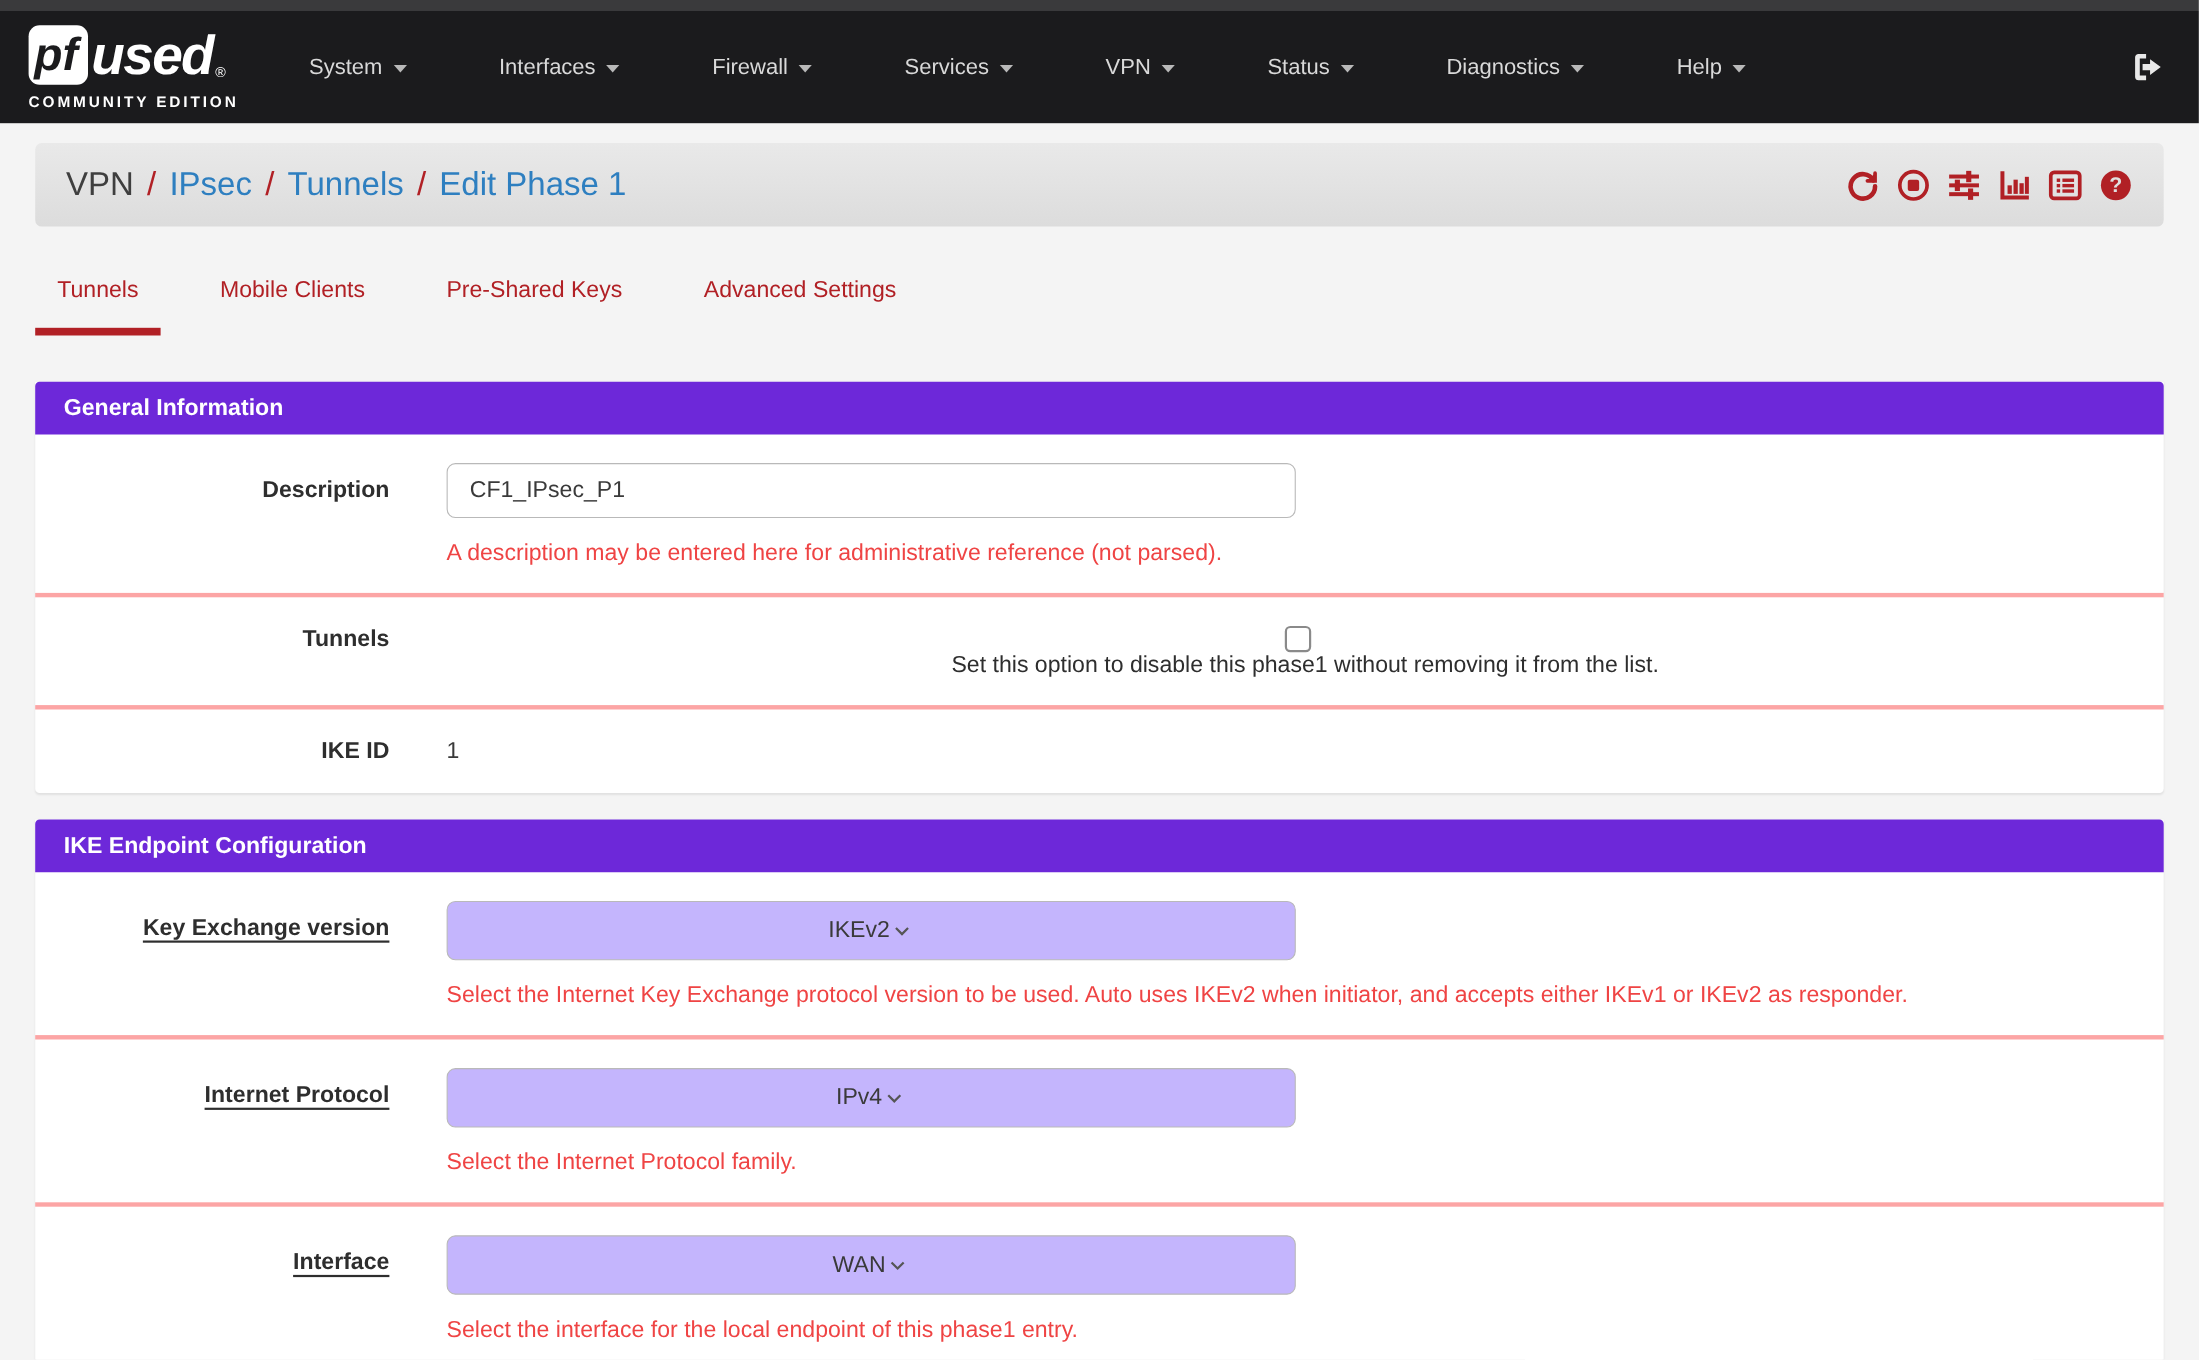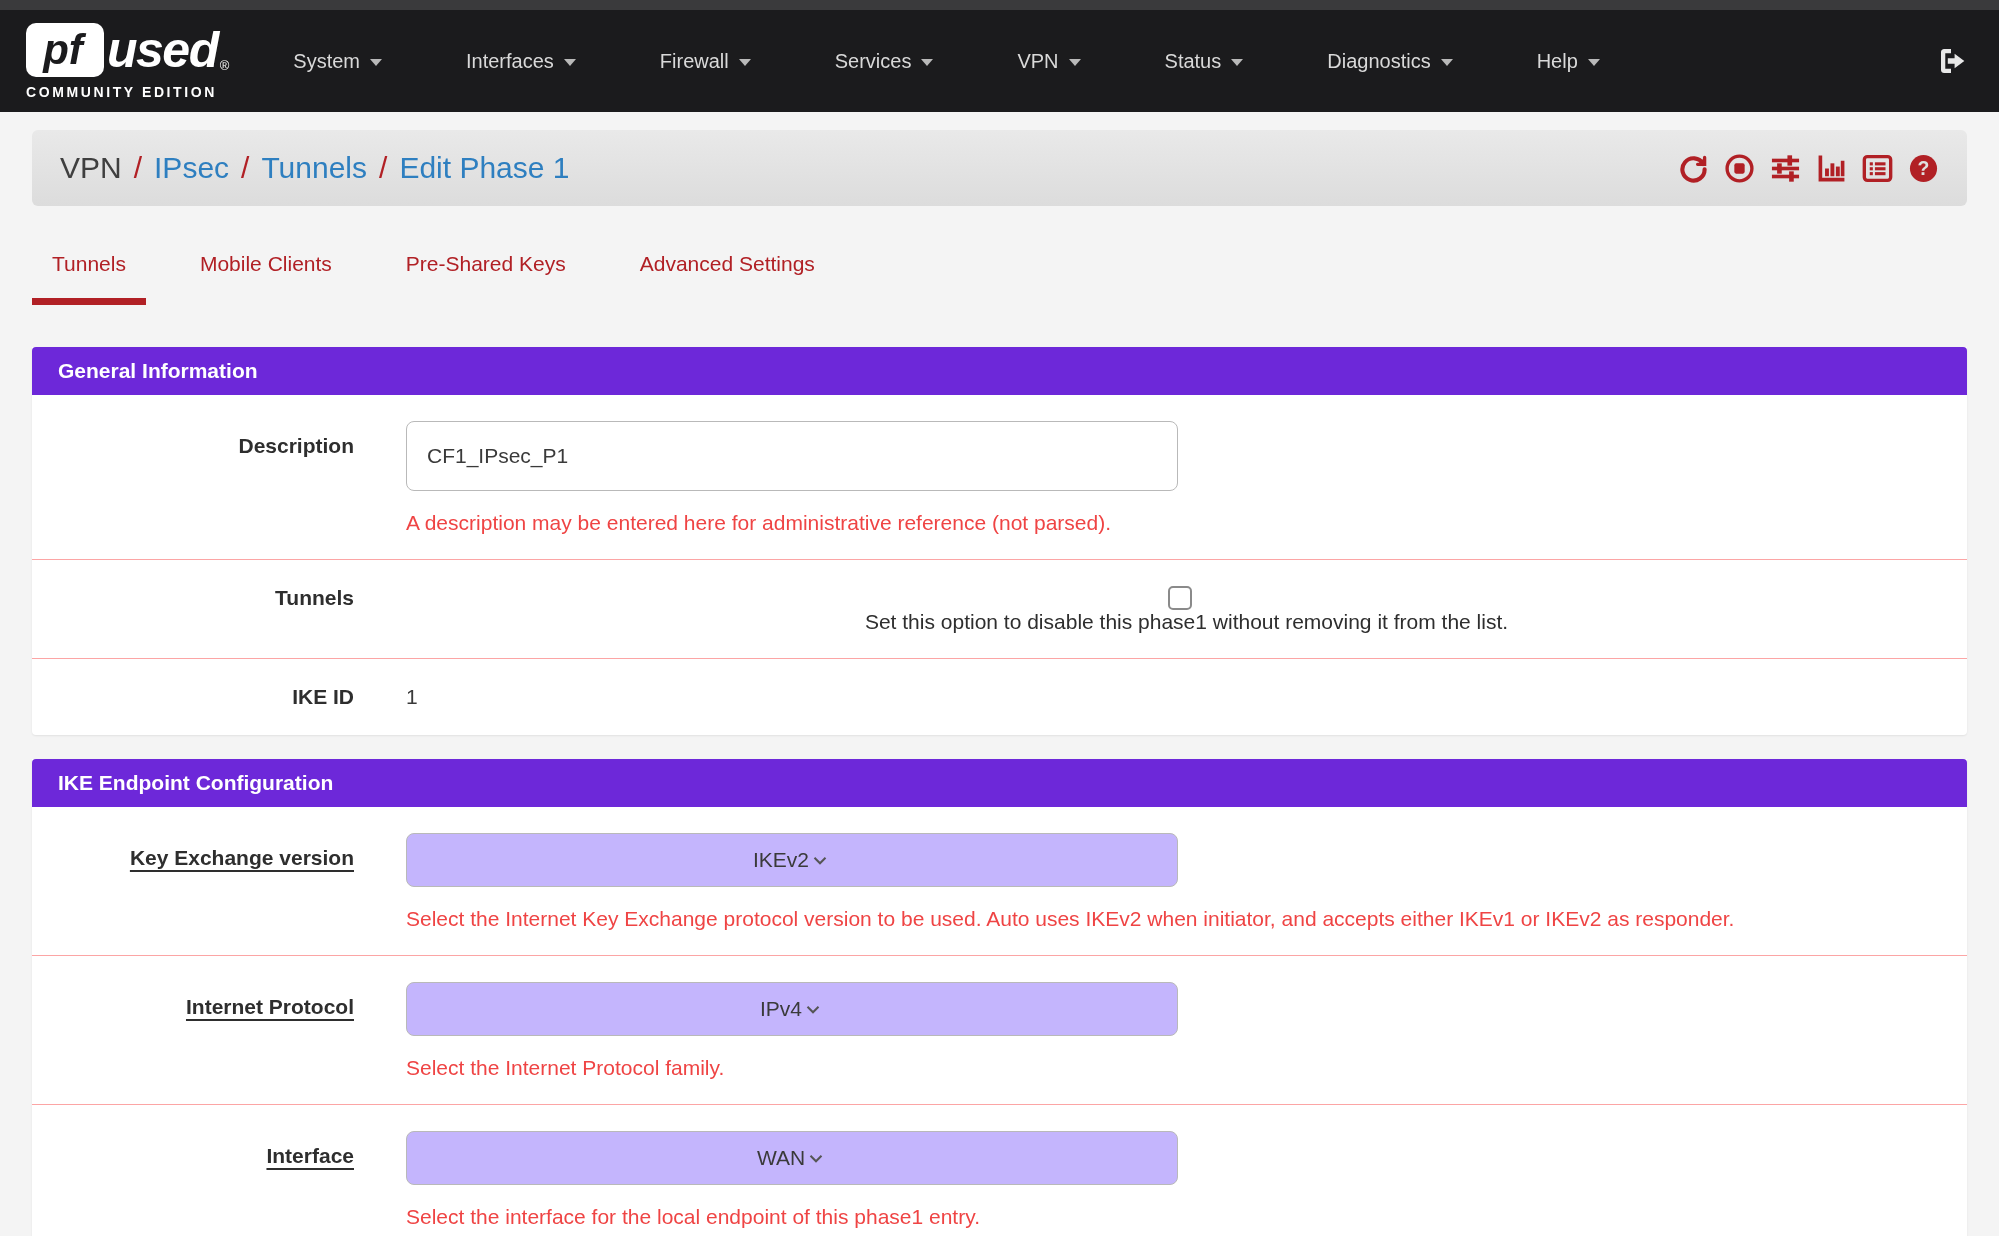--- a/index.html
+++ b/index.html
@@ -4,21 +4,21 @@
 <style>
   * { box-sizing: border-box; margin: 0; padding: 0; }
   html, body { width: 1999px; height: 1236px; overflow: hidden; }
   body { font-family: "Liberation Sans", sans-serif; background: #f4f4f4; }
 
   
   .top-strip { height: 10px; background: #3a3a3c; }
   .navbar { height: 102px; background: #1b1b1d; display: flex; align-items: center; padding: 0 30px 0 26px; }
   .logo { display: flex; flex-direction: column; cursor: pointer; }
   .logo-row { display: flex; align-items: center; }
-  .pf-box { width: 78px; height: 54px; background: #fff; border-radius: 10px; display: flex; align-items: center; justify-content: center; font-style: italic; font-weight: bold; font-size: 42px; color: #1b1b1d; padding-right: 4px; }
+  .pf-box { width: 54px; height: 54px; background: #fff; border-radius: 10px; display: flex; align-items: center; justify-content: center; font-style: italic; font-weight: bold; font-size: 42px; color: #1b1b1d; padding-right: 4px; }
   .sense { font-size: 50px; font-weight: bold; font-style: italic; color: #fff; letter-spacing: -1.5px; margin-left: 3px; line-height: 1; }
   .reg { color: #fff; font-size: 13px; align-self: flex-end; margin: 0 0 4px 2px; font-style: normal; }
   .logo-sub { color: #fff; font-size: 14px; letter-spacing: 2.6px; font-weight: bold; margin-top: 7px; white-space: nowrap; }
   .nav-menu { display: flex; margin-left: 64px; gap: 84px; }
   .nav-item { color: #d9d9d9; font-size: 20px; display: flex; align-items: center; cursor: pointer; white-space: nowrap; }
   .caret { display: inline-block; width: 0; height: 0; border-left: 6px solid transparent; border-right: 6px solid transparent; border-top: 7px solid #b9b9b9; margin-left: 10px; margin-top: 3px; }
   .signout { margin-left: auto; color: #e8e8e8; cursor: pointer; display: flex; align-items: center; }
   .signout svg { width: 32px; height: 32px; }
 
   
@@ -34,28 +34,28 @@
   
   .tabs { margin: 46px 32px 0; display: flex; }
   .tab { font-size: 21px; color: #b12025; padding: 0 20px 22px; margin-right: 34px; cursor: pointer; border-bottom: 7px solid transparent; white-space: nowrap; }
   .tab.active { border-bottom-color: #b12025; }
 
   
   .panel { margin: 0 32px; background: #fff; border-radius: 0 0 4px 4px; box-shadow: 0 1px 2px rgba(0,0,0,.08); }
   .panel-1 { margin-top: 42px; margin-bottom: 24px; }
   .panel-head { background: #6d28d9; color: #fff; font-weight: bold; font-size: 21px; padding: 12px 26px; border-radius: 4px 4px 0 0; }
   .panel-body { padding: 0 0 2px; }
-  .form-row { display: flex; padding: 26px 0 24px; border-bottom: 1px solid #fca5a5; }
+  .form-row { display: flex; padding: 26px 0 24px; border-bottom: 4px solid #fca5a5; }
   .form-row:last-child { border-bottom: none; }
   .lbl-cell { width: 322px; text-align: right; flex-shrink: 0; }
   .lbl { font-weight: bold; font-size: 21px; color: #2e2e2e; }
   .lbl.ul { text-decoration: underline; text-underline-offset: 5px; text-decoration-thickness: 2px; }
   .lbl-pad { padding-top: 13px; }
   .ctl-cell { flex: 1; padding-left: 52px; }
-  .text-input { width: 772px; height: 70px; border: 1px solid #b9b9b9; border-radius: 8px; font-size: 21px; color: #3a3a3a; padding: 0 20px; font-family: "Liberation Sans", sans-serif; background: #fff; outline: none; }
+  .text-input { width: 772px; height: 50px; border: 1px solid #b9b9b9; border-radius: 8px; font-size: 21px; color: #3a3a3a; padding: 0 20px; font-family: "Liberation Sans", sans-serif; background: #fff; outline: none; }
   .select { width: 772px; height: 54px; border: 1px solid #b9b9b9; border-radius: 8px; font-size: 21px; color: #3a3a3a; padding: 0 20px; background: #c4b5fd; display: flex; align-items: center; justify-content: center; cursor: pointer; }
   .select svg { width: 22px; height: 22px; color: #555; }
   .help-text { margin-top: 20px; font-size: 21px; color: #ef4444; }
   .check-row { display: flex; align-items: center; flex-direction: column; }
   .checkbox { appearance: none; -webkit-appearance: none; width: 24px; height: 24px; border: 2px solid #8a8a8a; border-radius: 5px; background: #fff; margin-right: 14px; cursor: pointer; flex-shrink: 0; }
   .check-label { font-size: 21px; color: #2e2e2e; }
   .plain-value { font-size: 21px; color: #3a3a3a; }
 </style>
 </head>
 <body>

